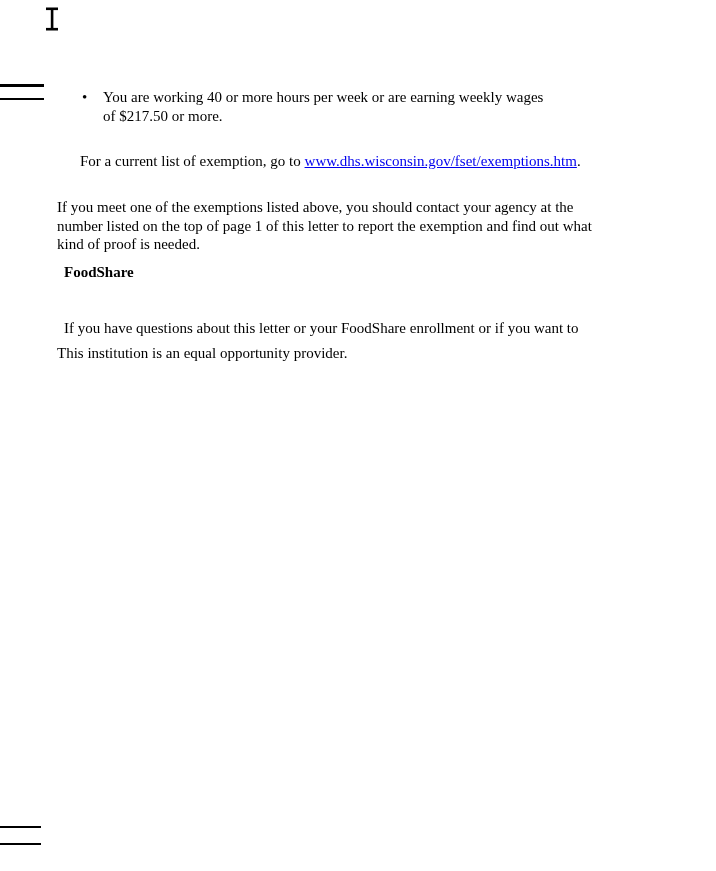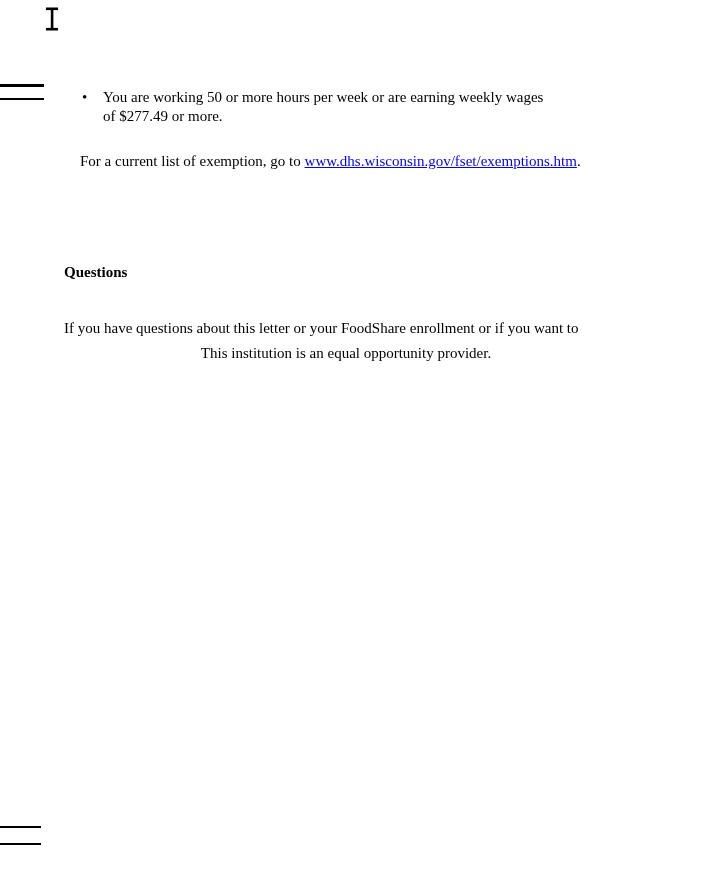--- a/index.html
+++ b/index.html
@@ -75,21 +75,21 @@
     left: 64px;
     top: 295px;
     width: 570px;
     margin-top: 24px;
   }
   .footer-line {
     position: absolute;
     left: 57px;
     top: 344px;
     width: 578px;
-    text-align: center;
+    text-align: left;
   }
 </style>
 </head>
 <body>
 
 <div class="page">
 
   <svg class="ibeam-cursor" viewBox="0 0 16 24" xmlns="http://www.w3.org/2000/svg" aria-hidden="true">
     <rect x="2" y="0.5" width="12" height="2.6" fill="#000000"></rect>
     <rect x="6.8" y="1" width="2.6" height="22" fill="#000000"></rect>
@@ -97,29 +97,34 @@
   </svg>
 
   <div class="margin-mark mark-top-1"></div>
   <div class="margin-mark mark-top-2"></div>
   <div class="margin-mark mark-bottom-1"></div>
   <div class="margin-mark mark-bottom-2"></div>
 
   <div class="bullet-item">
     <span class="bullet-marker">•</span>
     <span class="bullet-text">
-      <div>You are working 50 or more hours per week or are earning weekly wages</div>
-      <div>of $277.49 or more.</div>
+      <div>You are working 40 or more hours per week or are earning weekly wages</div>
+      <div>of $217.50 or more.</div>
     </span>
   </div>
 
   <div class="link-line"><span>For a current list of exemption, go to </span><a class="doc-link" href="#">www.dhs.wisconsin.gov/fset/exemptions.htm</a><span>.</span></div>
 
+  <div class="para-contact">
+    <div>If you meet one of the exemptions listed above, you should contact your agency at the</div>
+    <div>number listed on the top of page 1 of this letter to report the exemption and find out what</div>
+    <div>kind of proof is needed.</div>
+  </div>
 
-  <div class="questions-heading">Questions</div>
+  <div class="questions-heading">FoodShare</div>
 
   <div class="para-questions">
     <div>If you have questions about this letter or your FoodShare enrollment or if you want to</div>
   </div>
 
   <div class="footer-line">This institution is an equal opportunity provider.</div>
 
 </div>
 
 </body></html>

